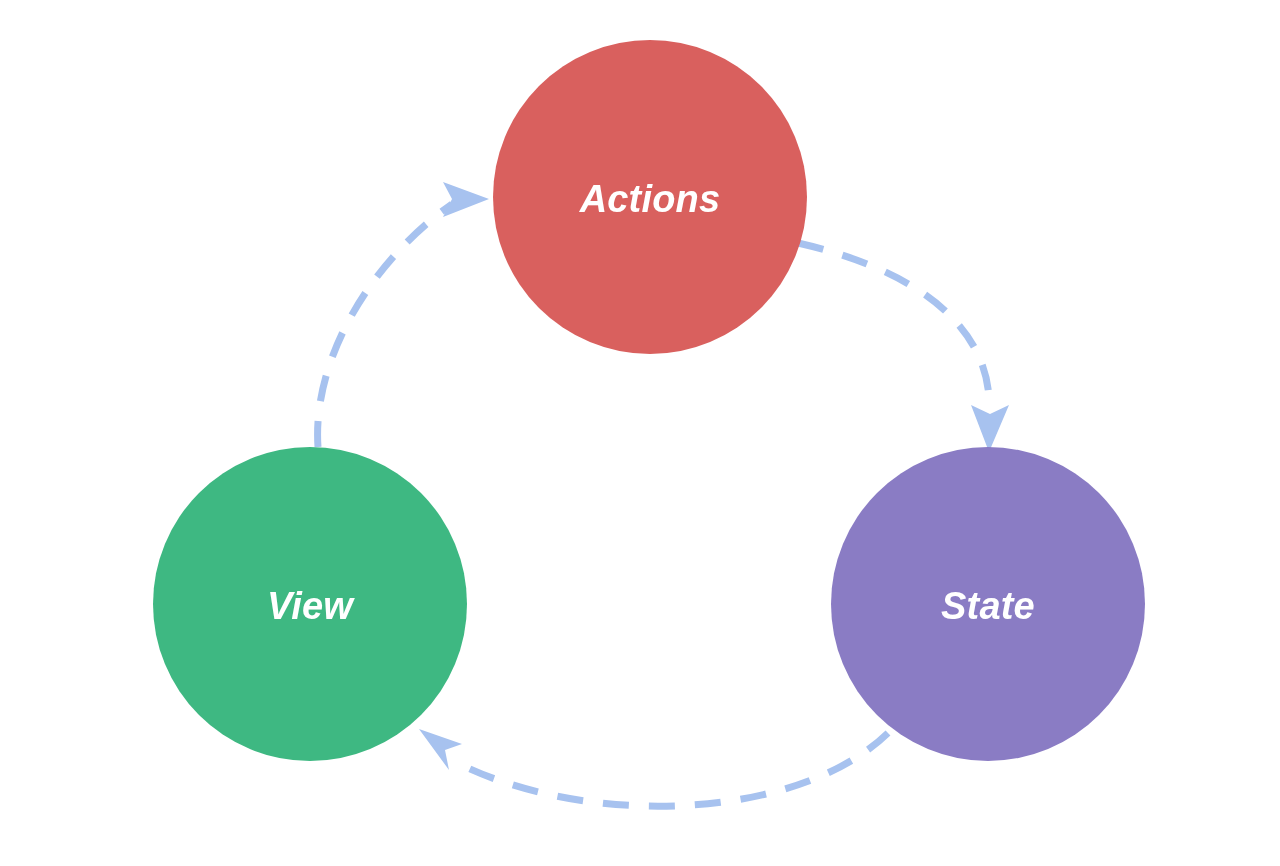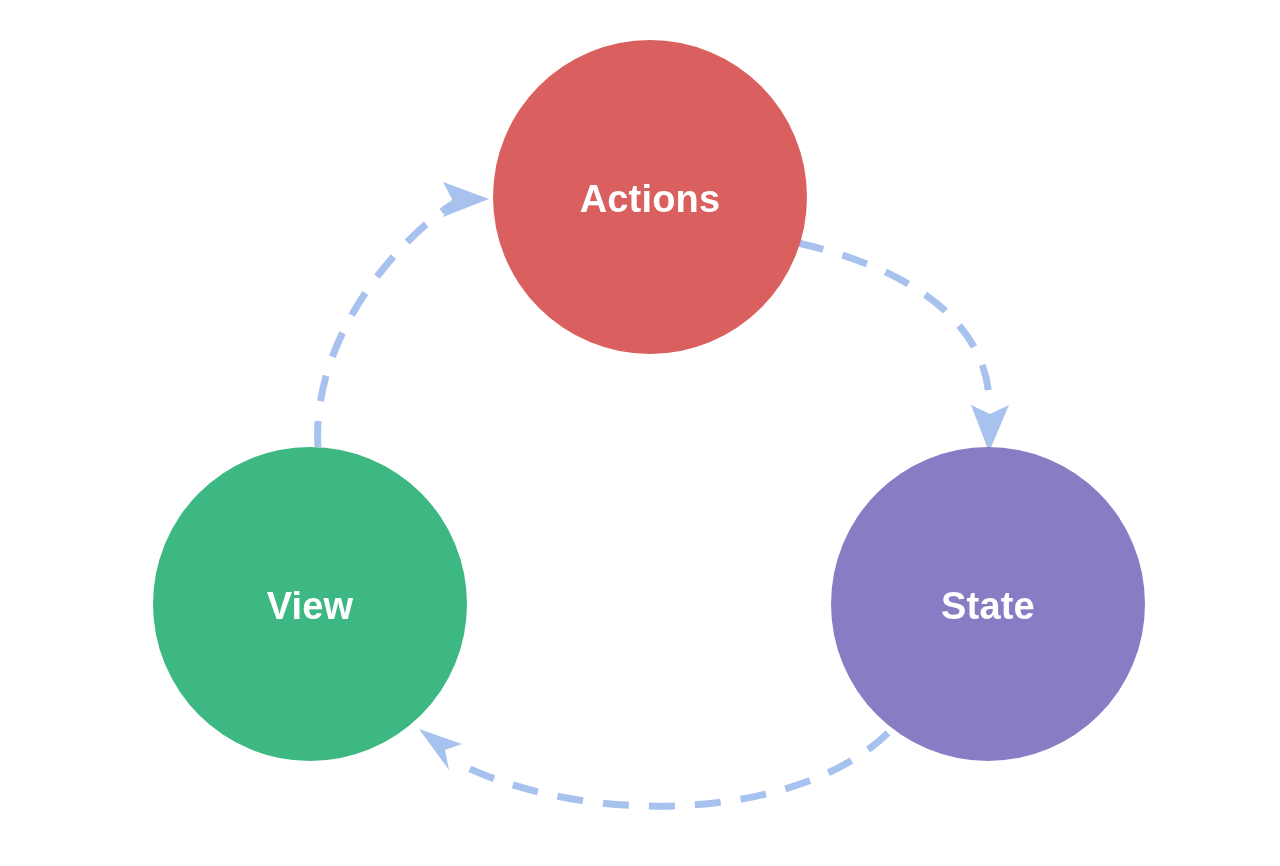--- a/index.html
+++ b/index.html
@@ -11,20 +11,21 @@
     width: 1280px;
     height: 866px;
     font-family: "Liberation Sans", sans-serif;
     overflow: hidden;
   }
   #diagram-root {
     position: relative;
     width: 1156px;
     height: 866px;
     background: #ffffff;
+    font-style: italic;
   }
   #diagram-svg {
     position: absolute;
     top: 0;
     left: 0;
     width: 1280px;
     height: 866px;
     display: block;
   }
   .node-label {

